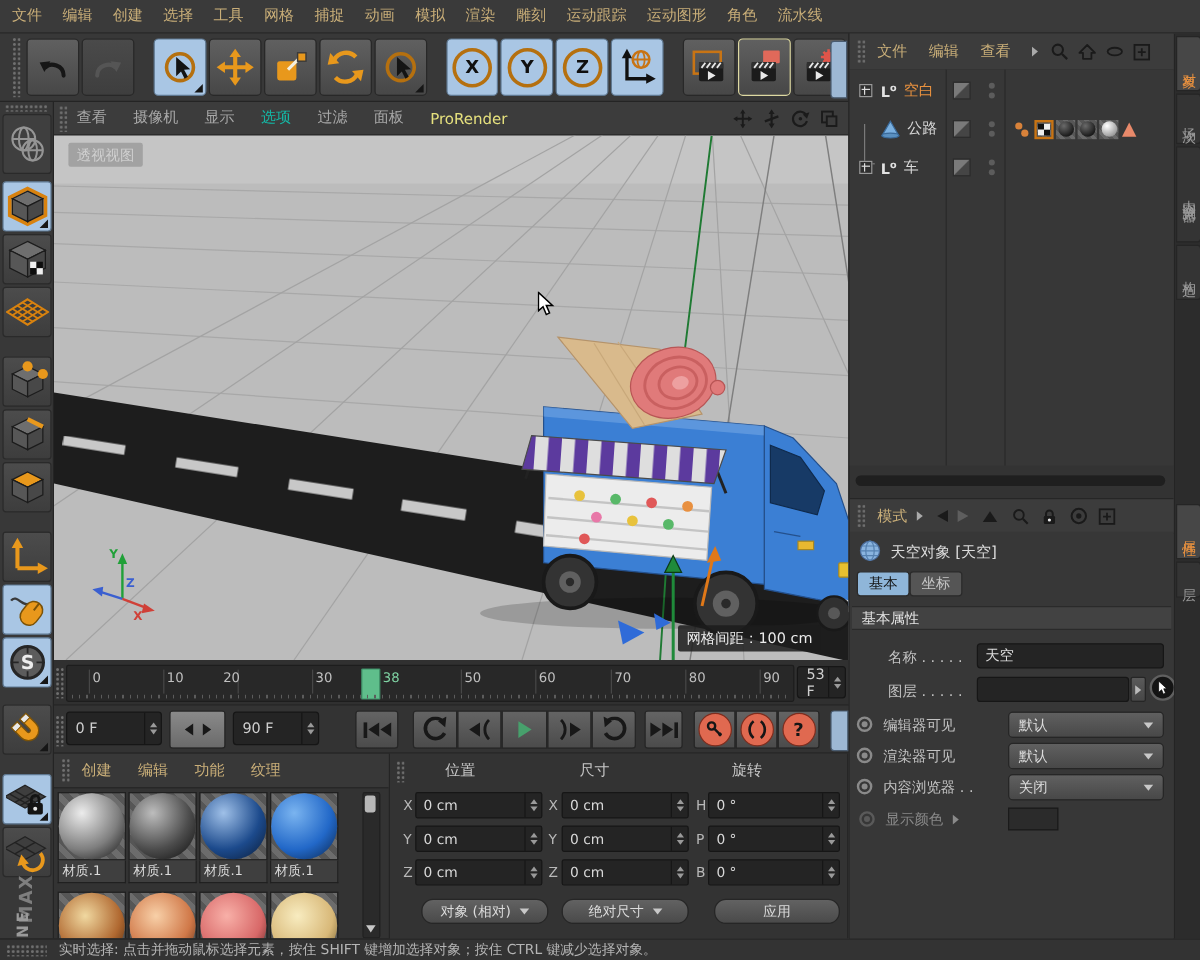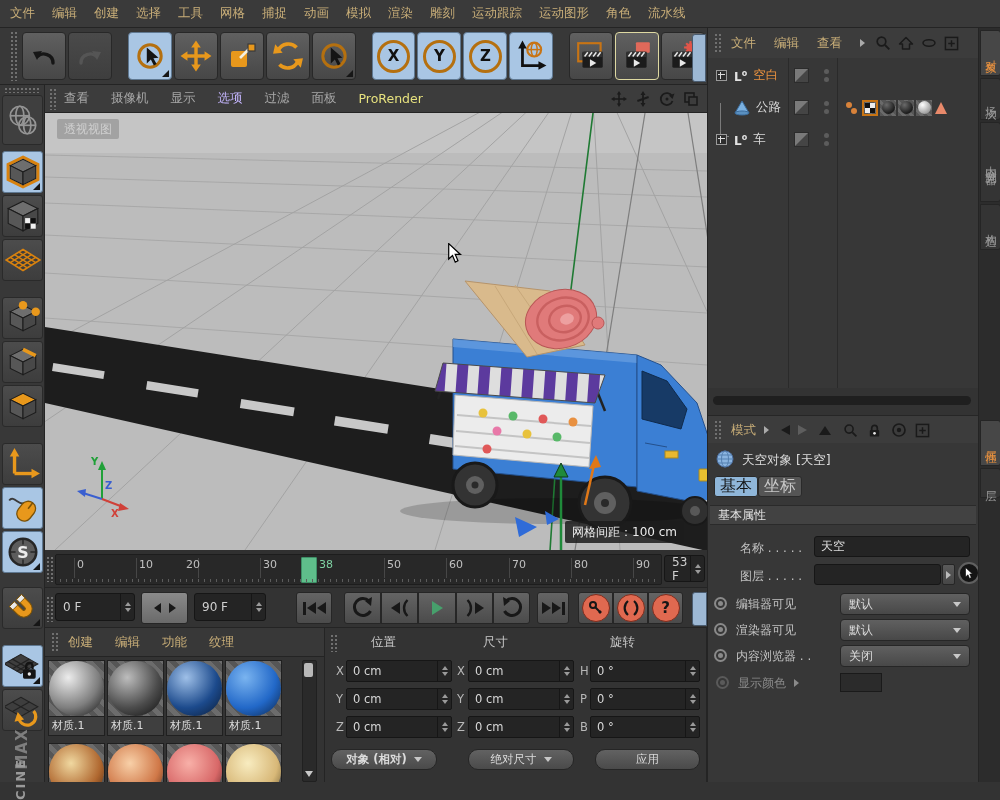--- a/index.html
+++ b/index.html
@@ -24,21 +24,21 @@
   .ring-o{width:27px;height:27px;border:3.5px solid #b5700f;border-radius:50%;display:flex;align-items:center;justify-content:center;color:#101010;font-weight:700;font-size:15px;background:transparent;}
   
   #left-palette{left:0;top:85px;width:45px;height:697px;background:#383838;border-right:1px solid #242424;box-sizing:border-box;}
   .pbtn{position:absolute;left:2px;width:41px;height:42px;border-radius:3px;background:linear-gradient(#4c4c4c,#3d3d3d);border:1px solid #2a2a2a;display:flex;align-items:center;justify-content:center;box-sizing:border-box;}
   .pbtn.blue{background:#a9c6e4;border-color:#5f7891;}
   .pbtn.flat{background:#3f3f3f;}
   .logo-v{position:absolute;left:0;width:45px;text-align:center;transform-origin:center;color:#8a8a8a;font-weight:bold;letter-spacing:1px;}
   
   #vp-menubar{left:45px;top:85px;width:662px;height:28px;background:#3c3c3c;border-bottom:1px solid #242424;display:flex;align-items:center;box-sizing:border-box;}
   .vpm{color:#a8a8a8;margin-right:22px;font-size:12.5px;}
-  .vpm.on{color:#c4b5fd;}
+  .vpm.on{color:#14b8a6;}
   .vpm.pro{color:#e6e17e;}
   #viewport{left:45px;top:113px;width:662px;height:437px;background:#bcbcbc;overflow:hidden;}
   .badge{position:absolute;border-radius:2px;font-size:12px;display:flex;align-items:center;padding:0 7px;text-align:center;}
   
   #timeline{left:45px;top:550px;width:662px;height:38px;background:#303030;border-bottom:1px solid #242424;box-sizing:border-box;}
   #ruler{position:absolute;left:10px;top:4px;width:605px;height:29px;background:#282828;border:1px solid #1d1d1d;border-radius:2px;}
   #ruler::after{content:"";position:absolute;left:4px;right:4px;bottom:2px;height:3px;background:repeating-linear-gradient(90deg,#5c5c5c 0 1px,transparent 1px 6px);}
   .tickline{position:absolute;top:3px;bottom:6px;width:1px;background:#474747;}
   .tick{position:absolute;top:3px;font-size:11px;color:#c0c0c0;}
   #playhead{position:absolute;left:245px;top:2px;width:14px;height:24px;background:#5fbe8b;border:1px solid #3f9068;border-radius:1px;}
@@ -87,21 +87,21 @@
   .nullic{font-weight:bold;color:#e2e2e2;font-size:12px;line-height:10px;}
   .nullic sup{font-size:8px;}
   .visslash{width:13px;height:13px;background:linear-gradient(135deg,#7a7a7a 47%,#454545 53%);border:1px solid #2c2c2c;}
   .visdots{display:flex;flex-direction:column;gap:3px;margin-left:8px;}
   .visdots i{width:5px;height:5px;border-radius:50%;background:#5c5c5c;}
   .tagsq{width:16px;height:16px;margin-right:2px;background:repeating-linear-gradient(45deg,#565656 0 3px,#6a6a6a 3px 6px);display:flex;align-items:center;justify-content:center;box-sizing:border-box;}
   #om-hscroll{position:absolute;left:5px;top:338px;width:258px;height:9px;background:#1f1f1f;border-radius:5px;}
   
   #am-header{position:absolute;left:0;top:387px;width:270px;height:28px;background:#3c3c3c;border-bottom:1px solid #262626;border-top:1px solid #262626;display:flex;align-items:center;}
   #am-body{position:absolute;left:0;top:415px;width:270px;height:339px;background:#373737;}
-  .amtab{position:absolute;height:19px;border-radius:3px;display:flex;align-items:center;justify-content:center;font-size:16px;border:1px solid #2a2a2a;}
+  .amtab{position:absolute;height:19px;border-radius:3px;display:flex;align-items:center;justify-content:center;font-size:12px;border:1px solid #2a2a2a;}
   .amtab.on{background:#8fb6d9;color:#141414;}
   .amtab.off{background:#555;color:#c8c8c8;}
   .section{position:absolute;left:2px;width:266px;height:20px;background:#424242;border-top:1px solid #2a2a2a;border-bottom:1px solid #2a2a2a;color:#e4e4e4;display:flex;align-items:center;padding-left:8px;box-sizing:border-box;font-size:12px;}
   .alabel{position:absolute;color:#c2c2c2;font-size:12px;white-space:nowrap;}
   .afield{position:absolute;height:21px;background:#242424;border:1px solid #161616;border-radius:3px;color:#dcdcdc;font-size:12px;display:flex;align-items:center;padding-left:6px;box-sizing:border-box;}
   .addl{position:absolute;height:22px;border-radius:4px;background:linear-gradient(#606060,#484848);border:1px solid #262626;color:#dcdcdc;font-size:12px;display:flex;align-items:center;justify-content:space-between;padding:0 8px;box-sizing:border-box;}
   .ringic{width:13px;height:13px;border:2px solid #8a8a8a;border-radius:50%;box-sizing:border-box;display:flex;align-items:center;justify-content:center;}
   .ringic i{width:5px;height:5px;border-radius:50%;background:#8a8a8a;}
   .ringic.dim{border-color:#5a5a5a;}
   .ringic.dim i{background:#5a5a5a;}
@@ -818,21 +818,21 @@
       </div>
     <span class="axlabel" style="left:255px;top:92px;">B</span>
     <div class="cfield" style="left:265px;top:88px;width:110px;">
         <span class="val">0 °</span>
         <span class="spincol">
           <i class="su"></i>
           <i class="sd"></i>
         </span>
       </div>
 
-    <div class="pill" style="left:6px;top:121px;width:106px;font-weight:bold;">
+    <div class="pill" style="left:26px;top:121px;width:106px;">
         <span>对象 (相对)</span>
         <span class="dd-arrow"></span>
       </div>
     <div class="pill" style="left:143px;top:121px;width:106px;">
         <span>绝对尺寸</span>
         <span class="dd-arrow"></span>
       </div>
     <div class="pill" style="left:270px;top:121px;width:105px;">
         <span>应用</span>
       </div>
@@ -1037,14 +1037,18 @@
         </div>
       <div class="vtab on" style="top:392px;height:46px;">
           <span>属性</span>
         </div>
       <div class="vtab" style="top:440px;height:30px;">
           <span>层</span>
         </div>
     </div>
   </div>
 
+  <div id="statusbar" class="abs">
+    <div class="grip" style="width:34px;height:10px;margin:0 10px 0 5px;"></div>
+    <span style="color:#b5b5b5;font-size:11.5px;white-space:nowrap;">实时选择: 点击并拖动鼠标选择元素，按住 SHIFT 键增加选择对象；按住 CTRL 键减少选择对象。</span>
+  </div>
 
 </div>
 
 </body></html>

